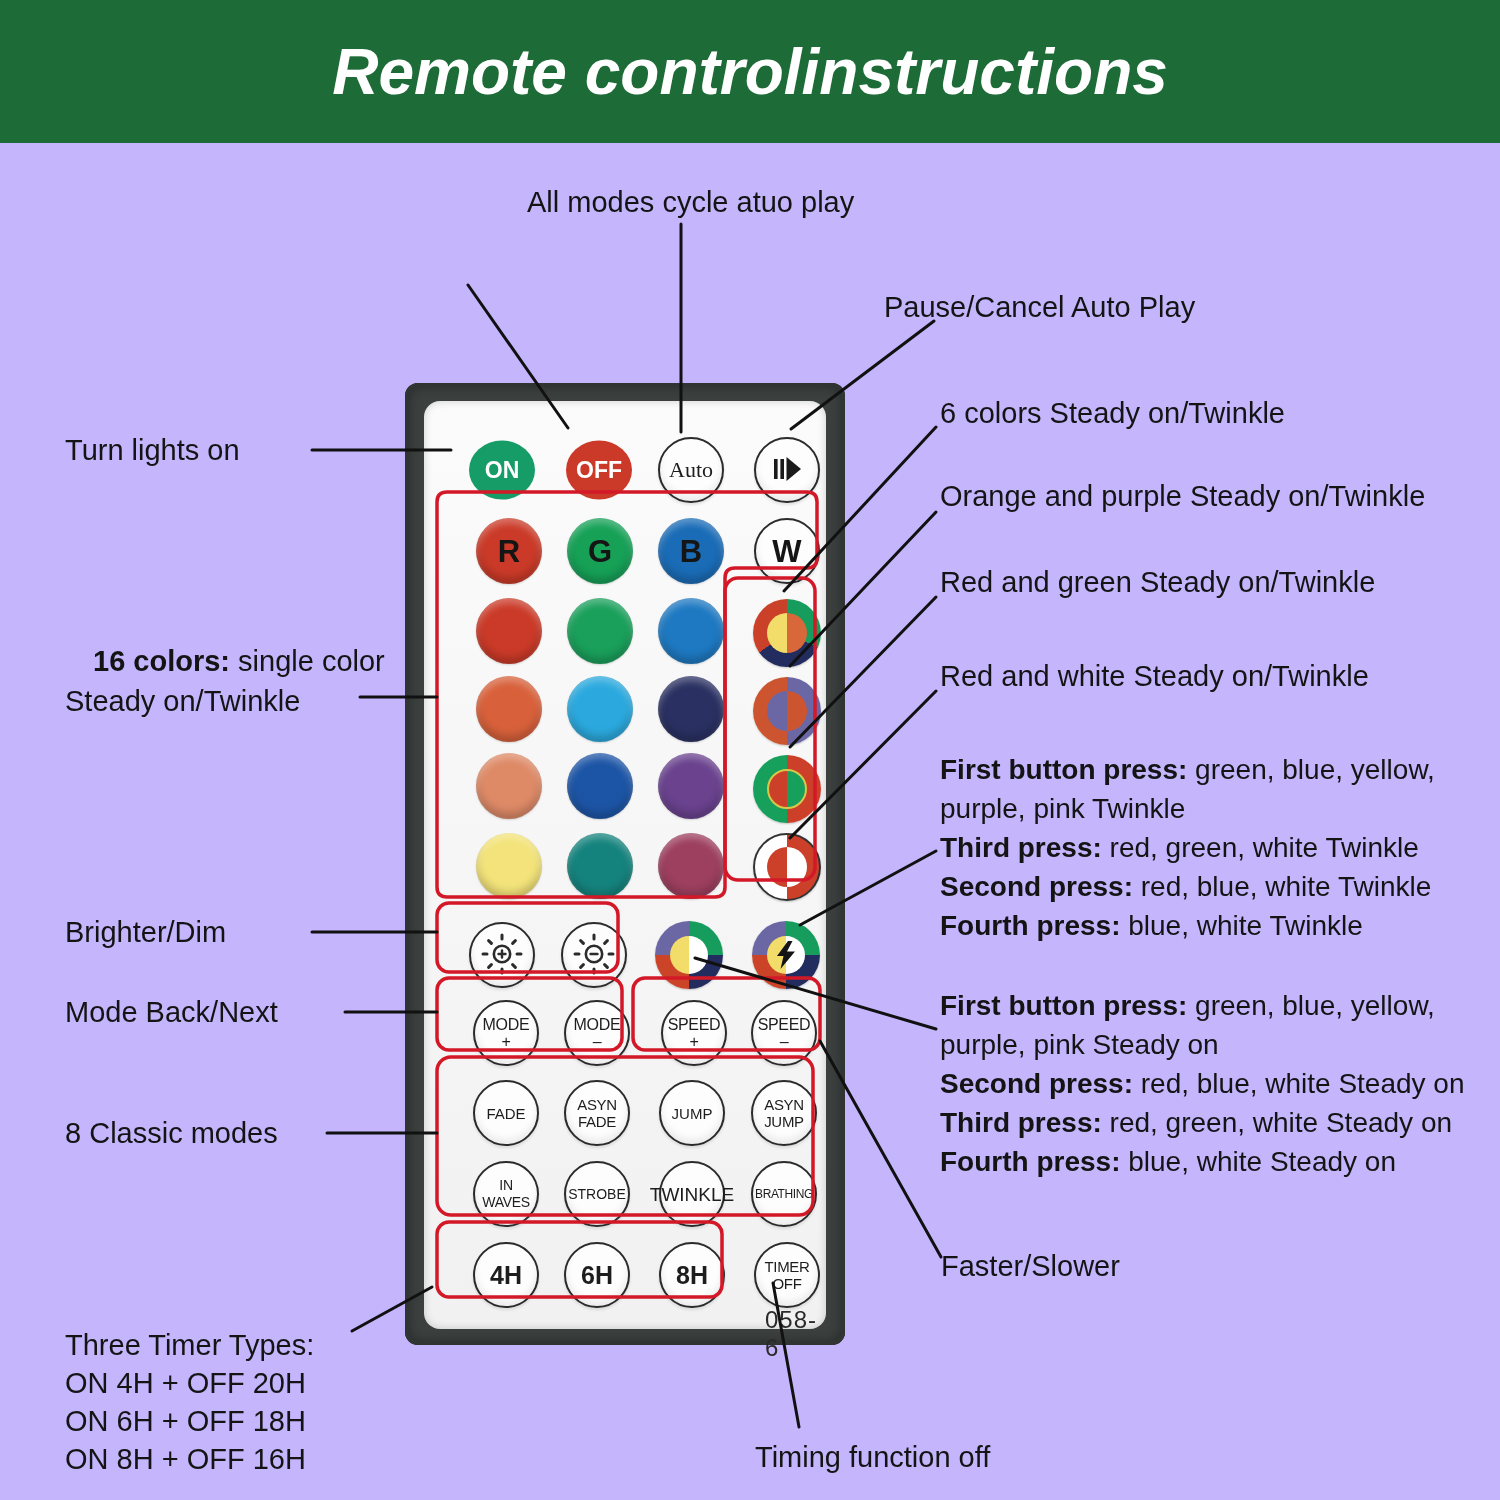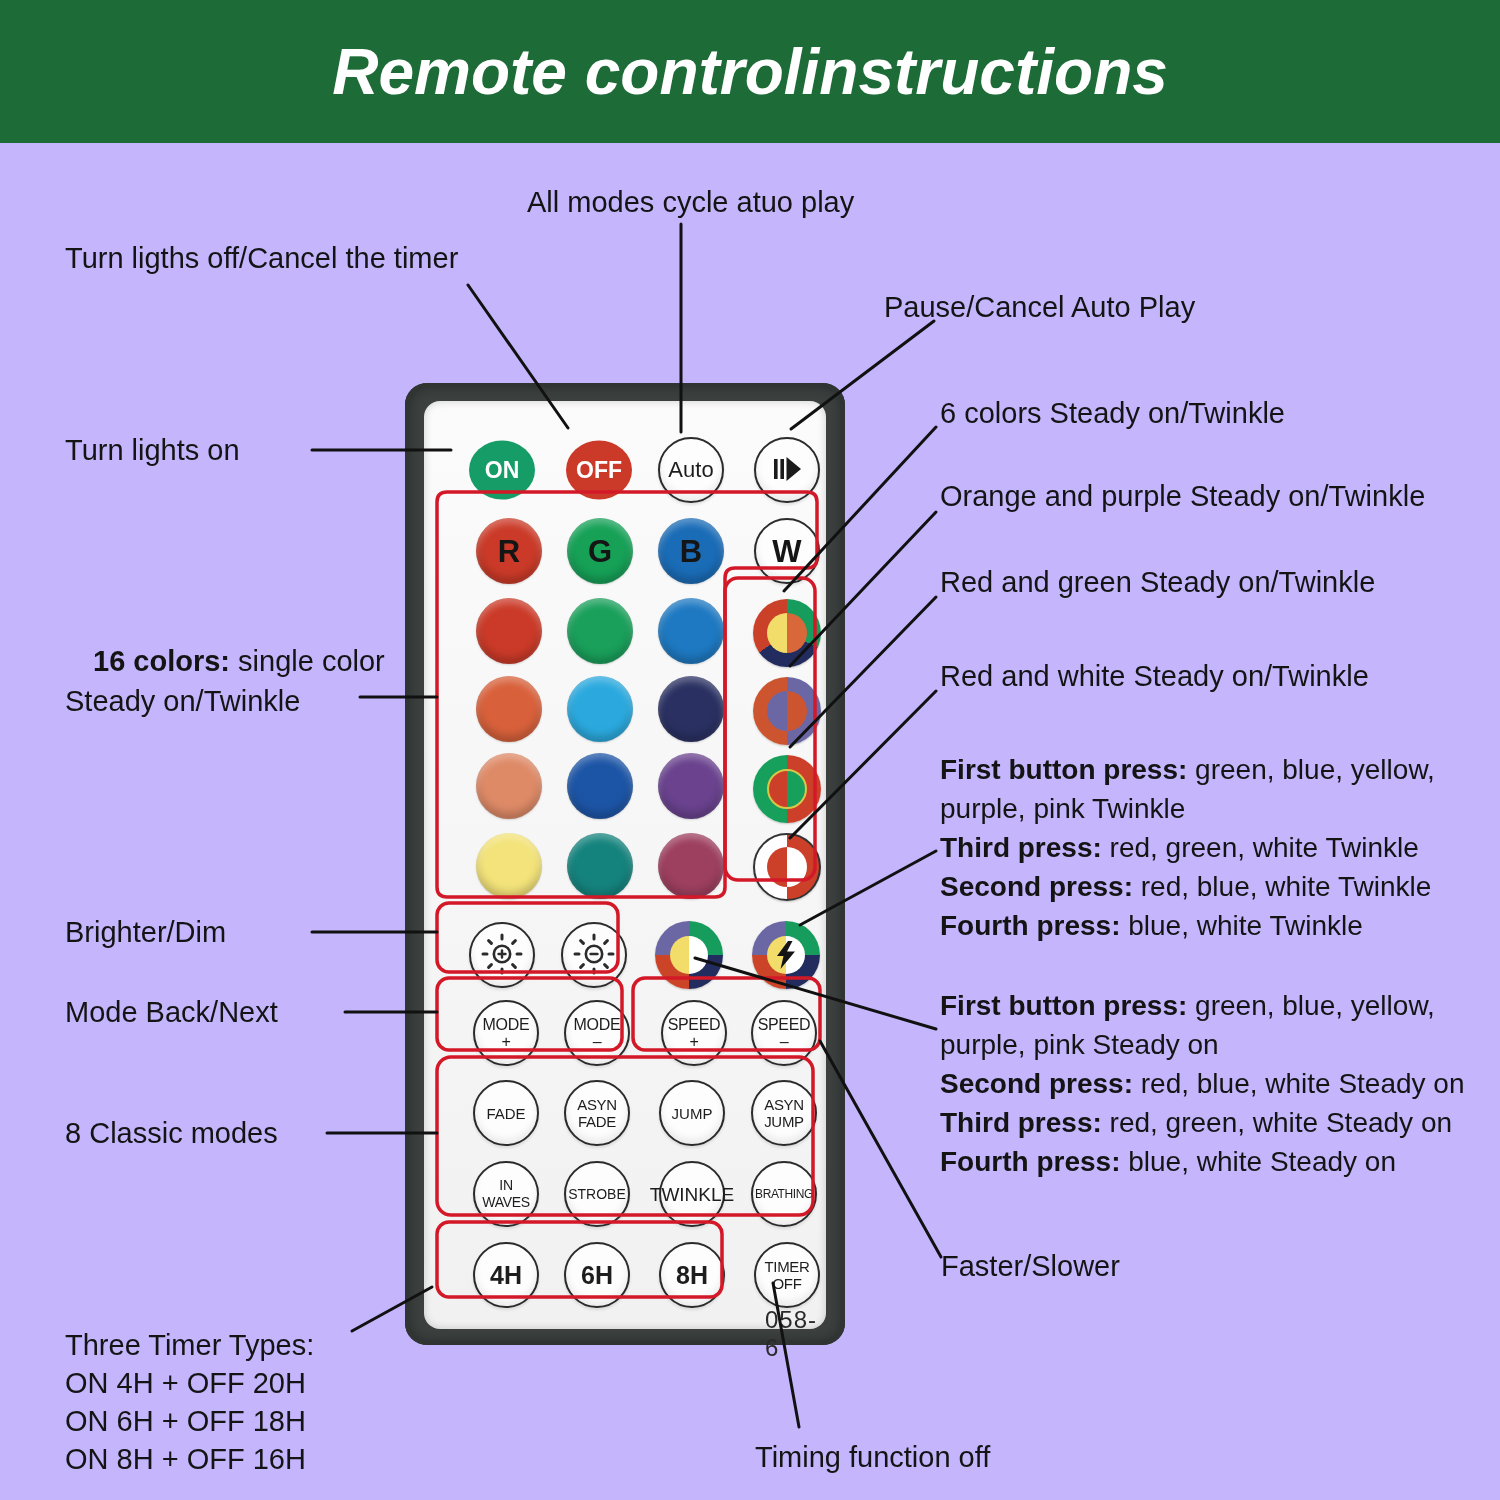--- a/index.html
+++ b/index.html
@@ -12,21 +12,21 @@
     position:absolute; left:0; top:0; width:1500px; height:143px;
     background:#1d6b36; display:flex; align-items:center; justify-content:center;
   }
   .banner h1 {
     margin:0; color:#ffffff; font-size:64px; font-weight:800; font-style:italic;
     letter-spacing:0px;
   }
   
   .remote {
     position:absolute; left:405px; top:383px; width:440px; height:962px;
-    background:#3c4140; border-radius:22px;
+    background:#3c4140; border-radius:13px;
     box-shadow: inset 0 0 0 4px #303534, inset 0 0 16px rgba(0,0,0,.55);
   }
   .panel {
     position:absolute; left:19px; top:18px; width:402px; height:928px;
     background:linear-gradient(180deg,#fbfbfb,#f1f1f1); border-radius:16px;
     box-shadow: inset 0 0 9px rgba(0,0,0,.18);
   }
   .btn {
     position:absolute; border-radius:50%; transform:translate(-50%,-50%);
     display:flex; flex-direction:column; align-items:center; justify-content:center;
@@ -36,21 +36,21 @@
     width:66px; height:66px;
     box-shadow: inset 0 5px 7px rgba(255,255,255,.30), inset 0 -6px 8px rgba(0,0,0,.22), 0 1px 2px rgba(0,0,0,.15);
   }
   .wbtn {
     width:66px; height:66px; background:#fdfdfd; border:2.5px solid #2b2b2b; color:#1d1d1d;
     box-shadow: 0 2px 3px rgba(0,0,0,.10), inset 0 -5px 7px rgba(0,0,0,.07);
     box-sizing:border-box;
   }
   .pwr { width:66px; height:59px; color:#fff; font-weight:bold; font-size:23px; }
   .lbl-big { font-size:31px; font-weight:bold; color:#151515; }
-  .auto-lbl { font-size:22px; font-weight:500; }
+  .auto-lbl { font-size:22px; font-weight:500;font-family:Liberation Serif, serif; }
   .tl { font-size:16px; font-weight:500; letter-spacing:-0.3px; display:block; line-height:17px; }
   .classic1 { font-size:15px; font-weight:500; }
   .fs14 { font-size:14px; } .fs13 { font-size:19px; } .fs12 { font-size:12px; letter-spacing:-0.4px; }
   .timer-lbl { font-size:25px; font-weight:600; }
   .model {
     position:absolute; left:367px; top:905px; transform:translateX(-50%);
     font-size:24px; color:#2a2a2a; letter-spacing:1px;
   }
   
   .mc { width:68px; height:68px; box-shadow: 0 1px 2px rgba(0,0,0,.2); }
@@ -254,21 +254,20 @@
       <div class="btn wbtn" style="left:363px;top:874px">
           <span class="tl classic1">TIMER</span>
           <span class="tl classic1">OFF</span>
         </div>
 
       <div class="model">058-6</div>
     </div>
   </div>
 
   <div class="ann" style="left:527px;top:186px">All modes cycle atuo play</div>
-  <div class="ann" style="left:65px;top:242px">Turn ligths off/Cancel the timer</div>
   <div class="ann" style="left:884px;top:291px">Pause/Cancel Auto Play</div>
   <div class="ann" style="left:65px;top:434px">Turn lights on</div>
   <div class="ann" style="left:940px;top:397px">6 colors Steady on/Twinkle</div>
   <div class="ann" style="left:940px;top:480px">Orange and purple Steady on/Twinkle</div>
   <div class="ann" style="left:940px;top:566px">Red and green Steady on/Twinkle</div>
   <div class="ann" style="left:940px;top:660px">Red and white Steady on/Twinkle</div>
 
   <div class="ann two-line" style="left:65px;top:641px">
     <div><b>16 colors:</b><span> single color</span></div>
     <div>Steady on/Twinkle</div>

